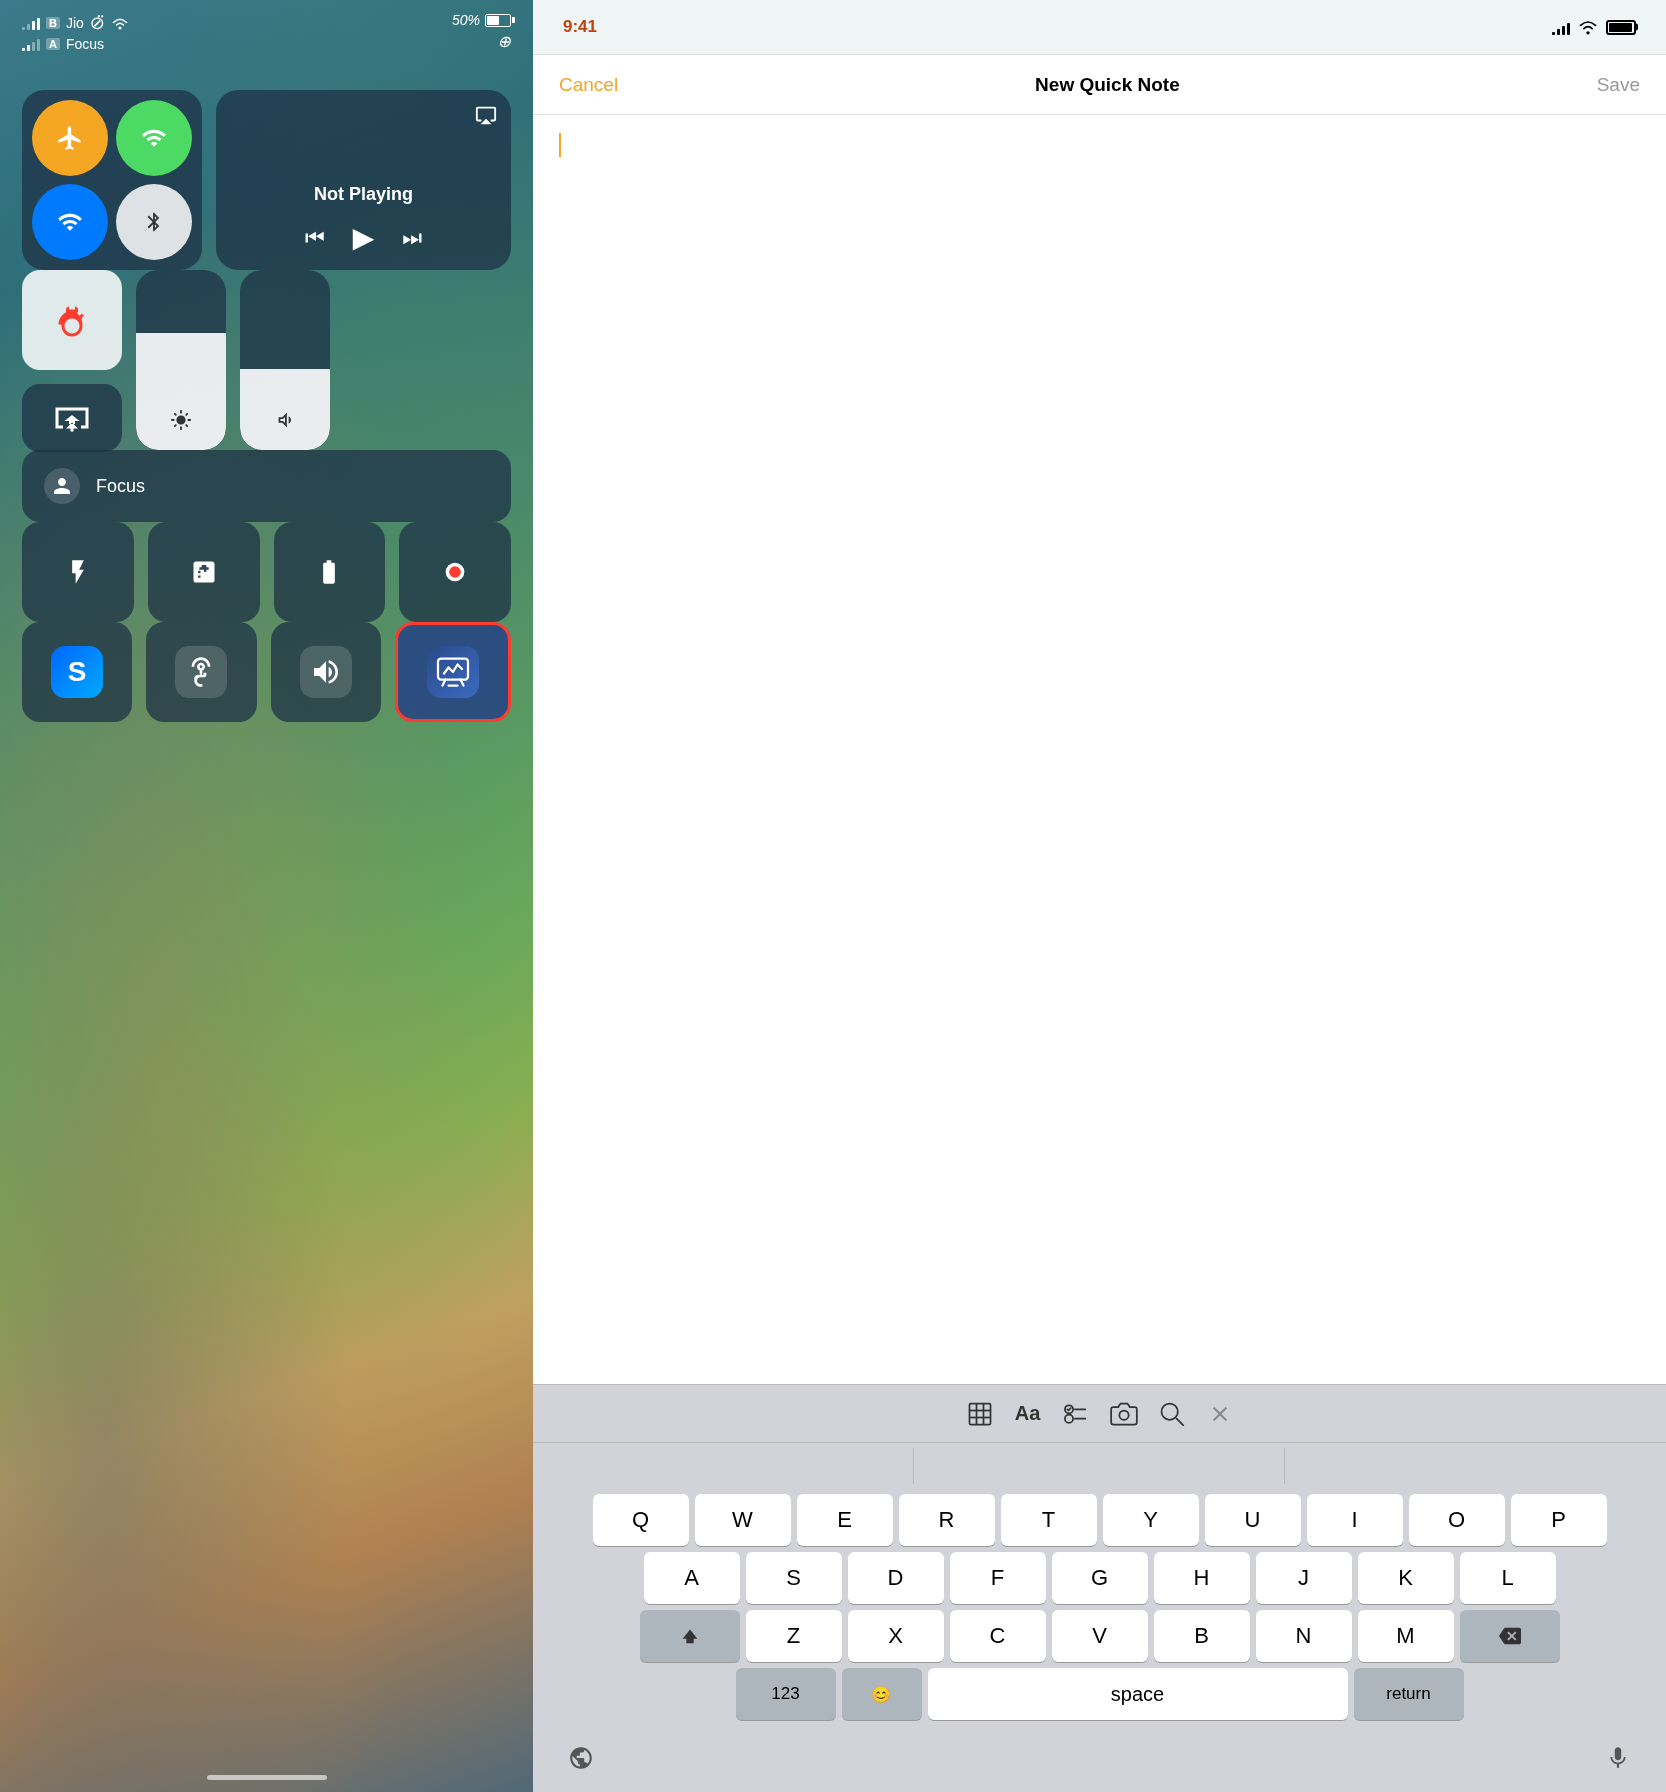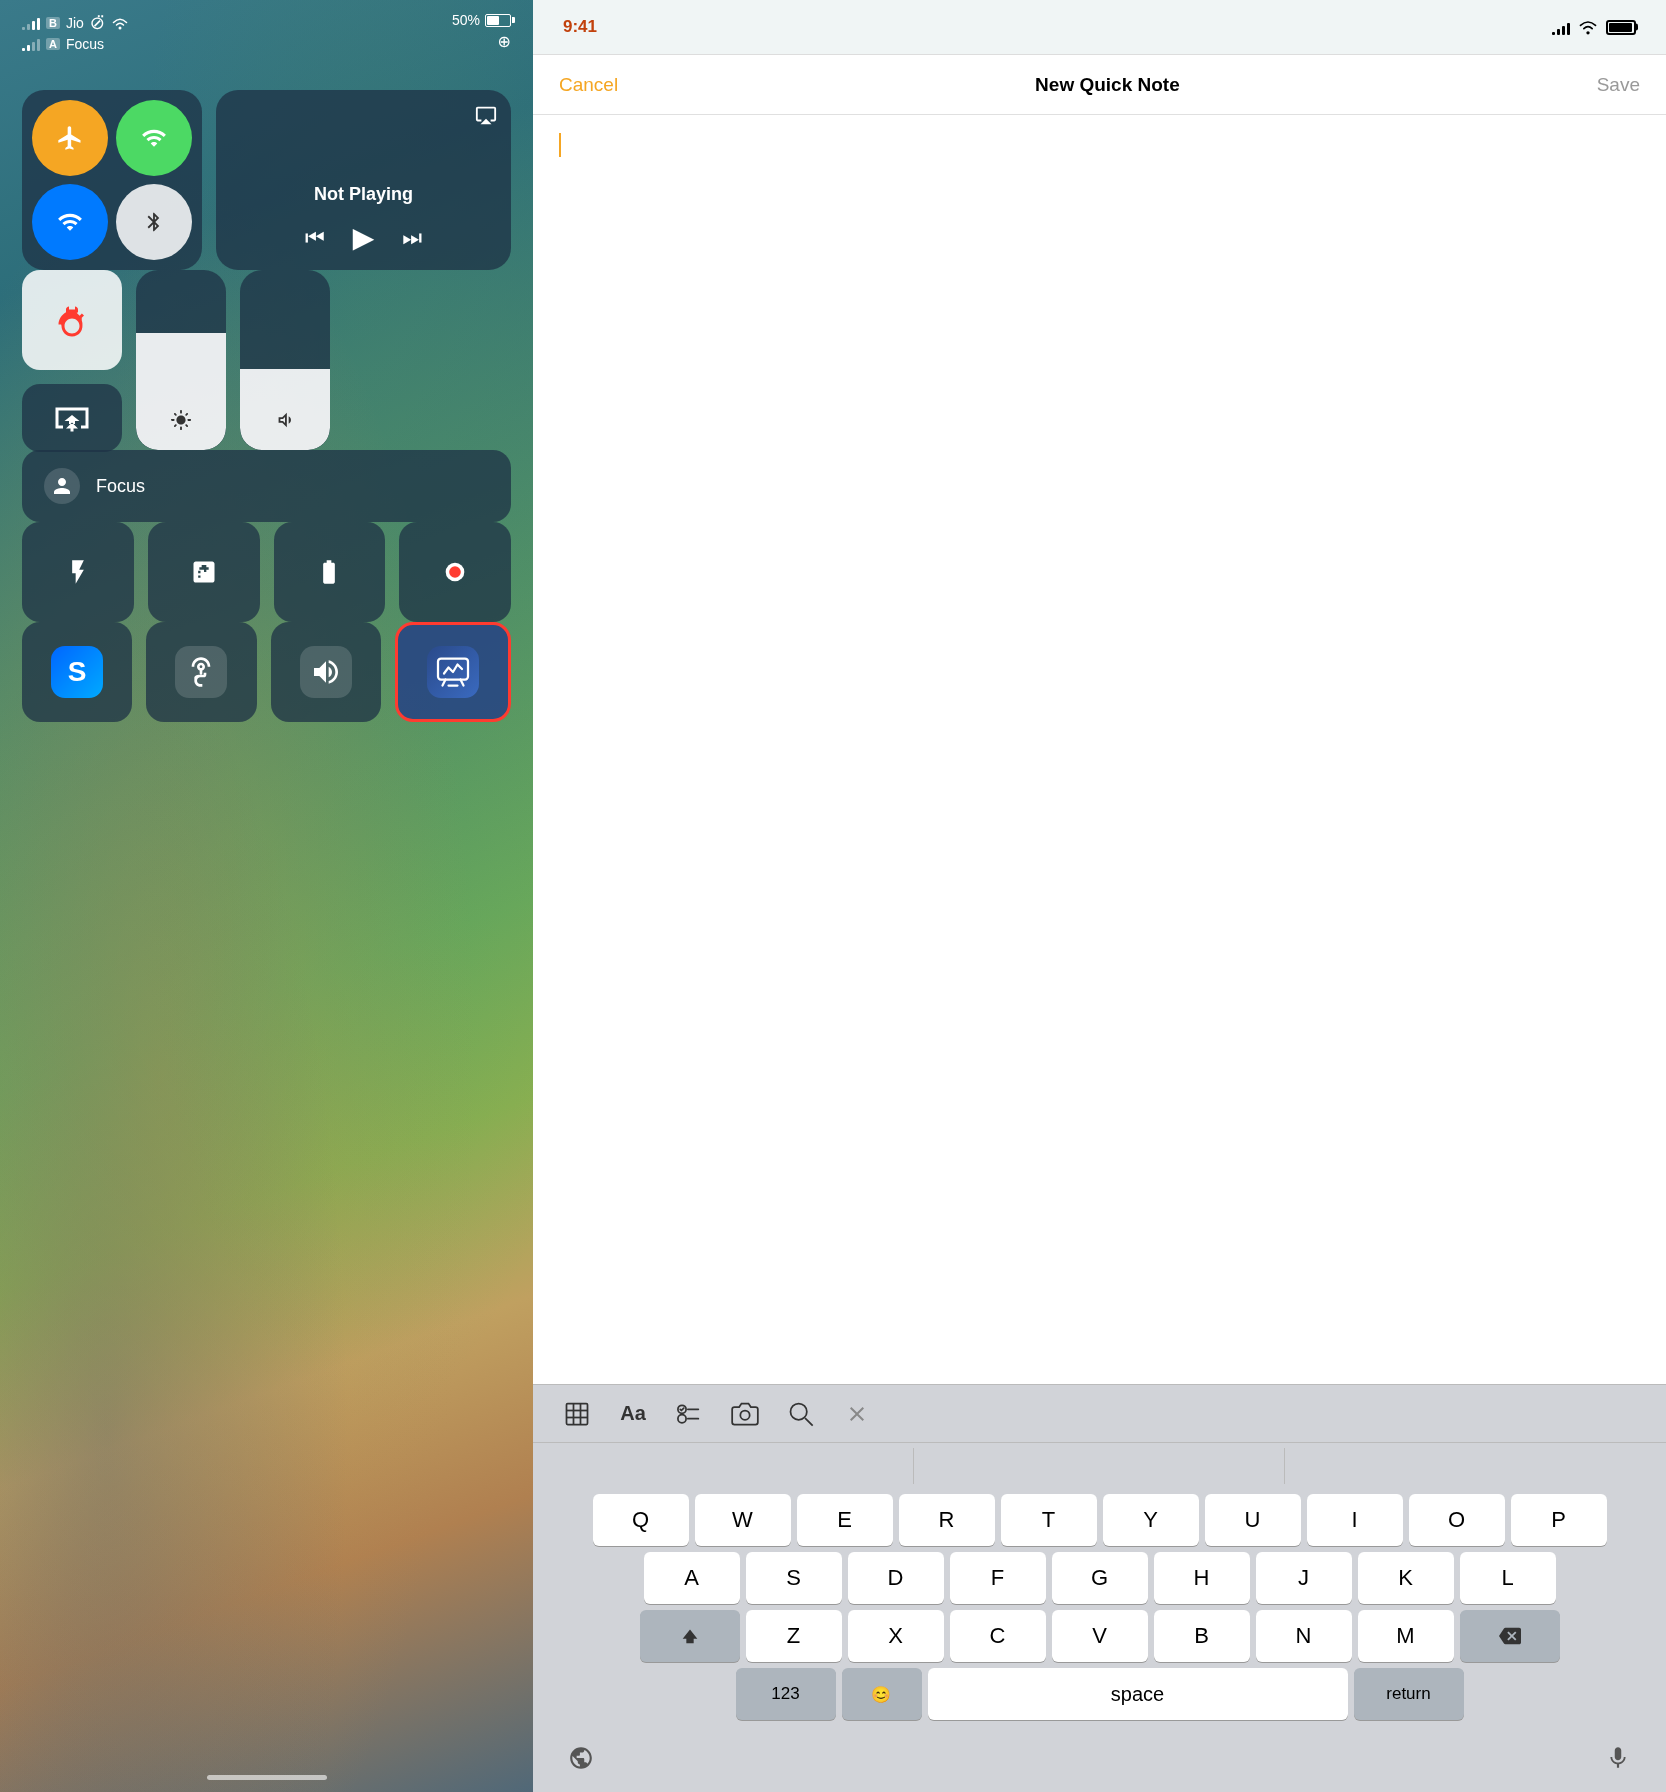--- a/index.html
+++ b/index.html
@@ -107,20 +107,21 @@
       width: 50%;
       background: white;
       border-radius: 1px;
     }
 
     .status-right-col {
       display: flex;
       flex-direction: column;
       align-items: flex-end;
       gap: 4px;
+      font-style: italic;
     }
 
     
     .cc-grid {
       position: absolute;
       top: 90px;
       left: 22px;
       right: 22px;
       display: flex;
       flex-direction: column;
@@ -479,24 +480,23 @@
       0%, 50% { opacity: 1; }
       51%, 100% { opacity: 0; }
     }
 
     
     .notes-toolbar {
       height: 58px;
       background: #d1d3d8;
       display: flex;
       align-items: center;
-      justify-content: flex-start;
+      justify-content: center;
       padding: 0 20px;
       border-top: 0.5px solid #bbb;
-      gap: 8px;
     }
 
     .toolbar-btn {
       display: flex;
       align-items: center;
       justify-content: center;
       width: 48px;
       height: 40px;
       cursor: pointer;
       color: #333;

